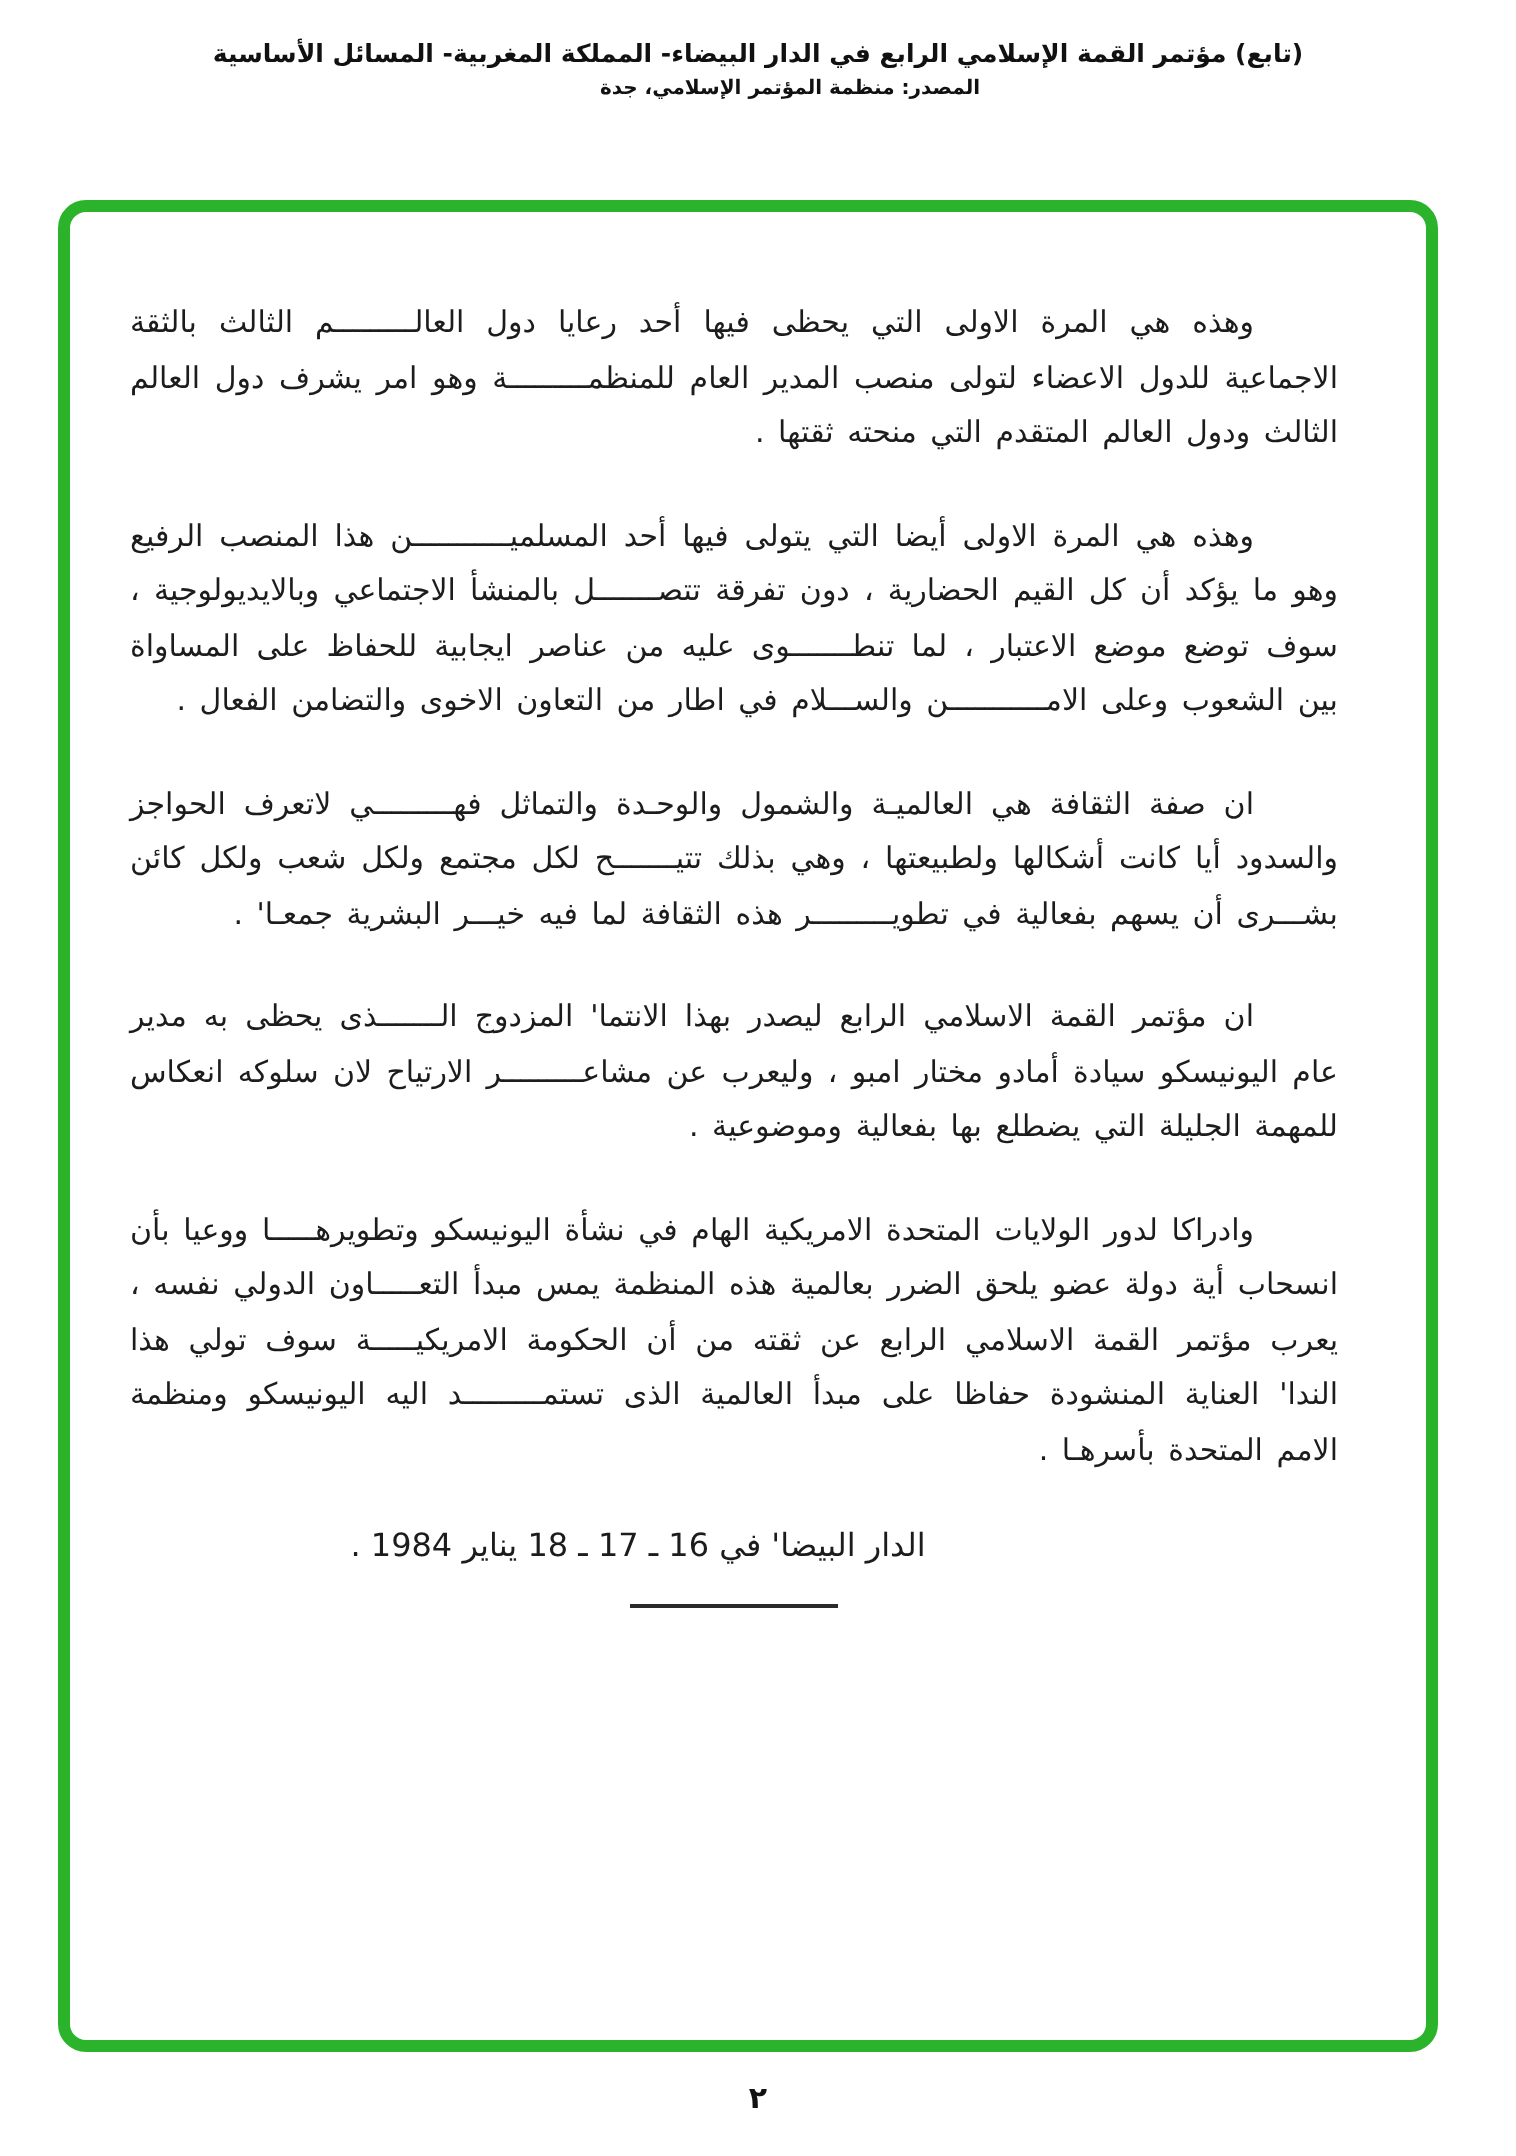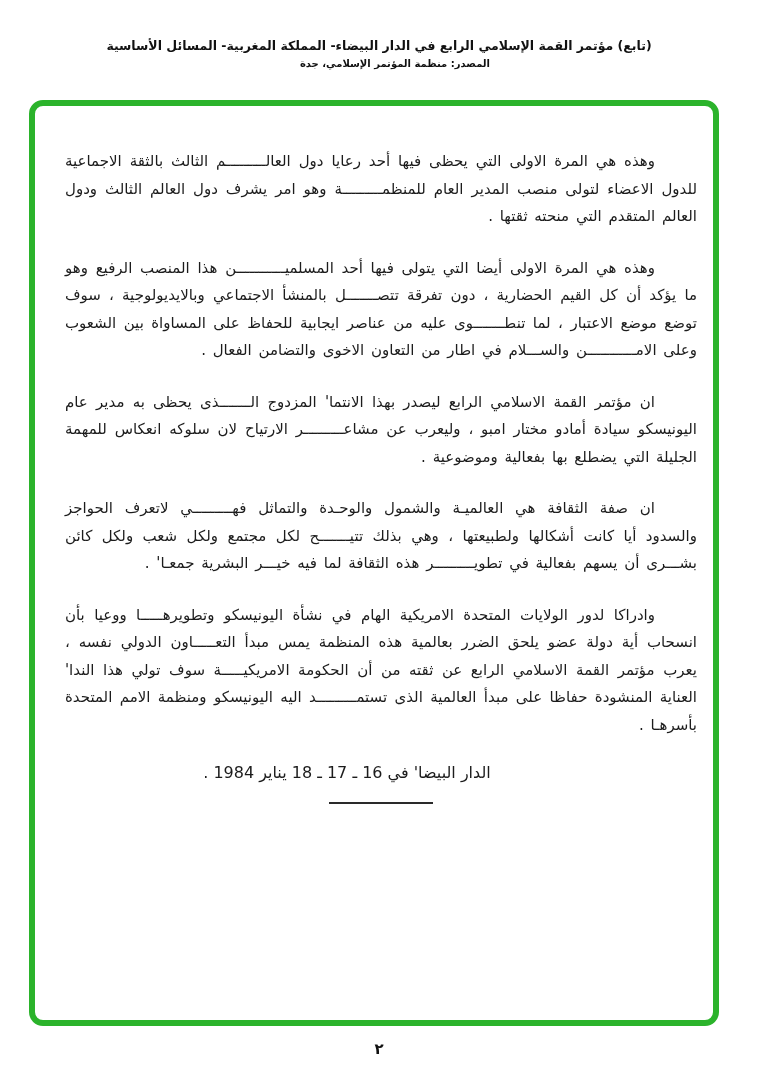--- a/index.html
+++ b/index.html
@@ -9,21 +9,21 @@
     font-family: "DejaVu Sans", sans-serif;
   }
   .page {
     position: relative;
     width: 758px;
     height: 1078px;
     background: #ffffff;
     overflow: hidden;
   }
   .page-header {
-    padding-top: 38px;
+    padding-top: 19px;
     text-align: center;
     direction: rtl;
     color: #111111;
   }
   .page-header .hline1 {
     font-size: 12.5px;
     font-weight: bold;
     letter-spacing: 0;
   }
   .page-header .hline2 {
@@ -38,21 +38,21 @@
     top: 100px;
     width: 690px;
     height: 926px;
     border: 6px solid #2bb32b;
     border-radius: 14px;
     box-sizing: border-box;
     background: #ffffff;
     overflow: hidden;
   }
   .doc-inner {
-    padding: 42px 16px 0 30px;
+    padding: 42px 44px 0 30px;
     direction: rtl;
   }
   .doc-inner p {
     margin: 0 0 24px 0;
     font-size: 15px;
     line-height: 27.5px;
     color: #1c1c1c;
     text-align: justify;
     text-indent: 42px;
     word-spacing: 2px;
@@ -88,22 +88,22 @@
 
   <div class="page-header">
     <div class="hline1">(تابع) مؤتمر القمة الإسلامي الرابع في الدار البيضاء- المملكة المغربية- المسائل الأساسية</div>
     <div class="hline2">المصدر: منظمة المؤتمر الإسلامي، جدة</div>
   </div>
 
   <div class="doc-frame">
     <div class="doc-inner">
       <p>وهذه هي المرة الاولى التي يحظى فيها أحد رعايا دول العالـــــــــم الثالث بالثقة الاجماعية للدول الاعضاء لتولى منصب المدير العام للمنظمـــــــــة وهو امر يشرف دول العالم الثالث ودول العالم المتقدم التي منحته ثقتها .</p>
       <p>وهذه هي المرة الاولى أيضا التي يتولى فيها أحد المسلميـــــــــــن هذا المنصب الرفيع وهو ما يؤكد أن كل القيم الحضارية ، دون تفرقة تتصـــــــل بالمنشأ الاجتماعي وبالايديولوجية ، سوف توضع موضع الاعتبار ، لما تنطـــــــوى عليه من عناصر ايجابية للحفاظ على المساواة بين الشعوب وعلى الامـــــــــــن والســـلام في اطار من التعاون الاخوى والتضامن الفعال .</p>
+      <p>ان صفة الثقافة هي العالميـة والشمول والوحـدة والتماثل فهـــــــــي لاتعرف الحواجز والسدود أيا كانت أشكالها ولطبيعتها ، وهي بذلك تتيـــــــح لكل مجتمع ولكل شعب ولكل كائن بشـــرى أن يسهم بفعالية في تطويـــــــــر هذه الثقافة لما فيه خيـــر البشرية جمعـا' .</p>
       <p>ان مؤتمر القمة الاسلامي الرابع ليصدر بهذا الانتما' المزدوج الـــــــذى يحظى به مدير عام اليونيسكو سيادة أمادو مختار امبو ، وليعرب عن مشاعـــــــــر الارتياح لان سلوكه انعكاس للمهمة الجليلة التي يضطلع بها بفعالية وموضوعية .</p>
-      <p>ان صفة الثقافة هي العالميـة والشمول والوحـدة والتماثل فهـــــــــي لاتعرف الحواجز والسدود أيا كانت أشكالها ولطبيعتها ، وهي بذلك تتيـــــــح لكل مجتمع ولكل شعب ولكل كائن بشـــرى أن يسهم بفعالية في تطويـــــــــر هذه الثقافة لما فيه خيـــر البشرية جمعـا' .</p>
       <p>وادراكا لدور الولايات المتحدة الامريكية الهام في نشأة اليونيسكو وتطويرهـــــا ووعيا بأن انسحاب أية دولة عضو يلحق الضرر بعالمية هذه المنظمة يمس مبدأ التعـــــاون الدولي نفسه ، يعرب مؤتمر القمة الاسلامي الرابع عن ثقته من أن الحكومة الامريكيـــــة سوف تولي هذا الندا' العناية المنشودة حفاظا على مبدأ العالمية الذى تستمـــــــــد اليه اليونيسكو ومنظمة الامم المتحدة بأسرهـا .</p>
       <div class="date-line">الدار البيضا' في 16 ـ 17 ـ 18 يناير 1984 .</div>
       <div class="end-divider"></div>
     </div>
   </div>
 
   <div class="page-number">٢</div>
 
 </div>
 

